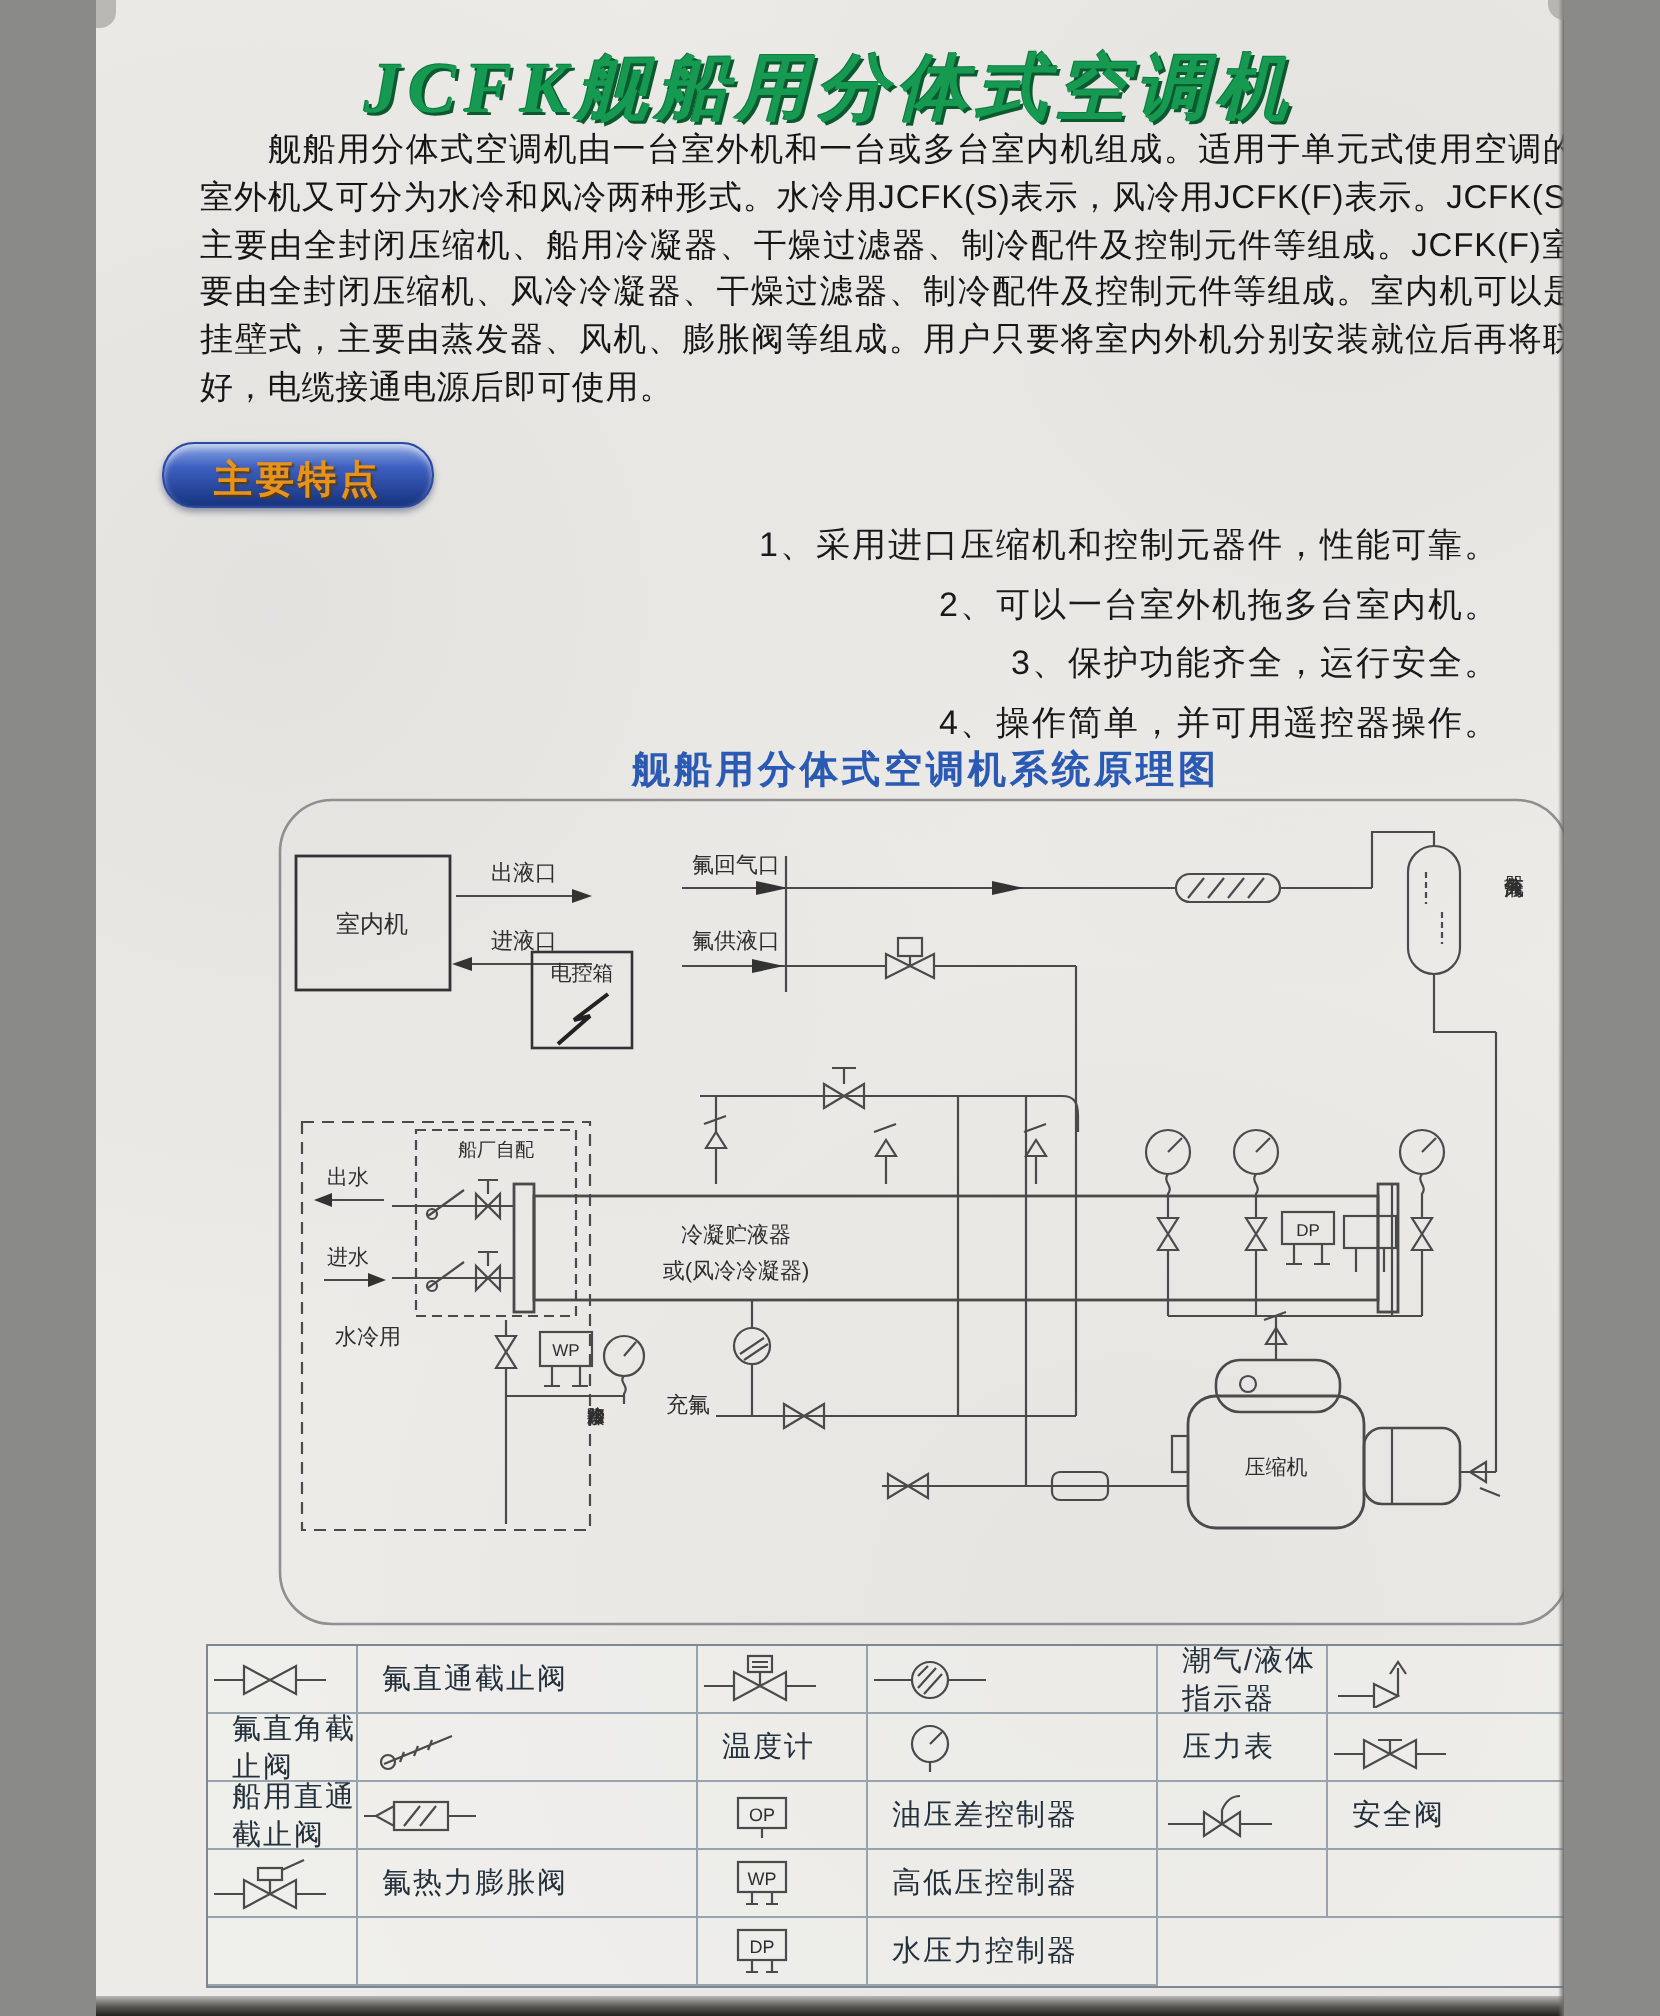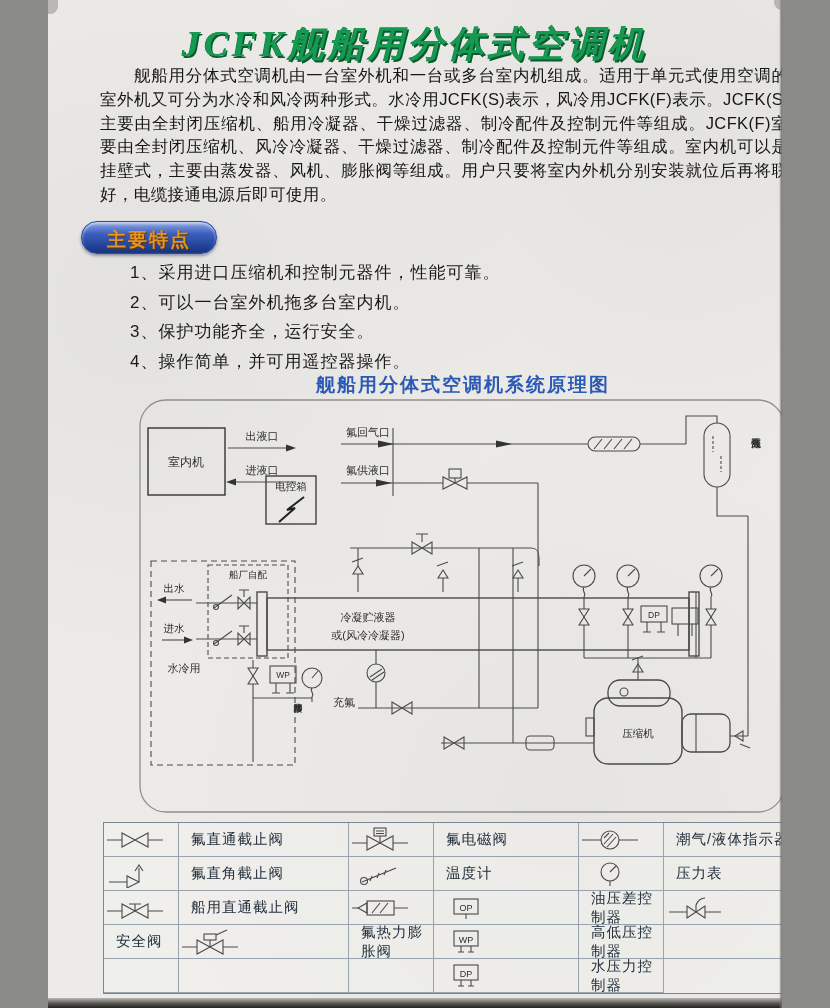--- a/index.html
+++ b/index.html
@@ -26,21 +26,21 @@
     text-shadow:1.5px 1.5px 0 #0b5a2f, -0.5px -0.5px 0 #117a40;}
   .intro{position:absolute;left:52px;top:64px;width:740px;
     font-size:16.5px;line-height:23.8px;letter-spacing:.4px;text-align:justify;
     text-indent:34px;color:#161616;margin:0;}
   .badge{position:absolute;left:33px;top:221px;width:134px;height:31px;border-radius:16px;
     background:linear-gradient(180deg,#8fa9e4 0%,#3c5fc0 38%,#16337f 100%);
     border:1px solid #2c4ba0;box-shadow:inset 0 2px 3px rgba(255,255,255,.55),0 2px 3px rgba(40,50,90,.45);
     display:flex;align-items:flex-end;justify-content:center;}
   .badge span{font-size:19px;font-weight:bold;letter-spacing:2px;color:#e8921e;
     text-shadow:1px 1px 1px #5c3a00;}
-  .features{position:absolute;left:82px;top:258px;width:620px;}
+  .features{position:absolute;left:82px;top:258px;width:620px;text-align:right;}
   .feature-item{font-size:17px;line-height:29.5px;letter-spacing:1px;color:#1a1a1a;}
   .diagram-heading{position:absolute;left:0;top:372px;width:830px;text-align:center;
     font-size:19px;font-weight:bold;letter-spacing:2px;color:#2b5ab5;}
   .diagram-wrap{position:absolute;left:88px;top:396px;width:652px;height:422px;}
   .legend-table{position:absolute;left:55px;top:822px;width:720px;height:170px;
     display:grid;grid-template-columns:75px 170px 85px 145px 85px 160px;
     grid-auto-rows:34px;border:1.5px solid #7d8794;background:rgba(247,246,244,.35);}
   .cell{border-right:1px solid #99a3ae;border-bottom:1px solid #99a3ae;
     display:flex;align-items:center;overflow:hidden;}
   .cell.sym{justify-content:flex-start;}
@@ -236,21 +236,20 @@
     <div class="cell lbl">氟直通截止阀</div>
     <div class="cell sym">
       <svg width="62" height="28" viewBox="0 0 60 28" class="schematic">
           <path d="M2,17 H17 M43,17 H58 M30,10 V17"></path>
           <polygon points="17,10 17,24 30,17"></polygon>
           <polygon points="43,10 43,24 30,17"></polygon>
           <rect x="24" y="2" width="12" height="8"></rect>
           <path d="M26,5 H34 M26,7.5 H34"></path>
         </svg>
     </div>
-    <div class="cell lbl">氟电磁阀</div>
     <div class="cell sym">
       <svg width="62" height="28" viewBox="0 0 60 28" class="schematic">
           <path d="M2,14 H21 M39,14 H58"></path>
           <circle cx="30" cy="14" r="9"></circle>
           <path d="M24,18 L33,8 M27,21 L36,11 M24,12 L29,7"></path>
         </svg>
     </div>
     <div class="cell lbl">潮气/液体指示器</div>
 
     <div class="cell sym">

